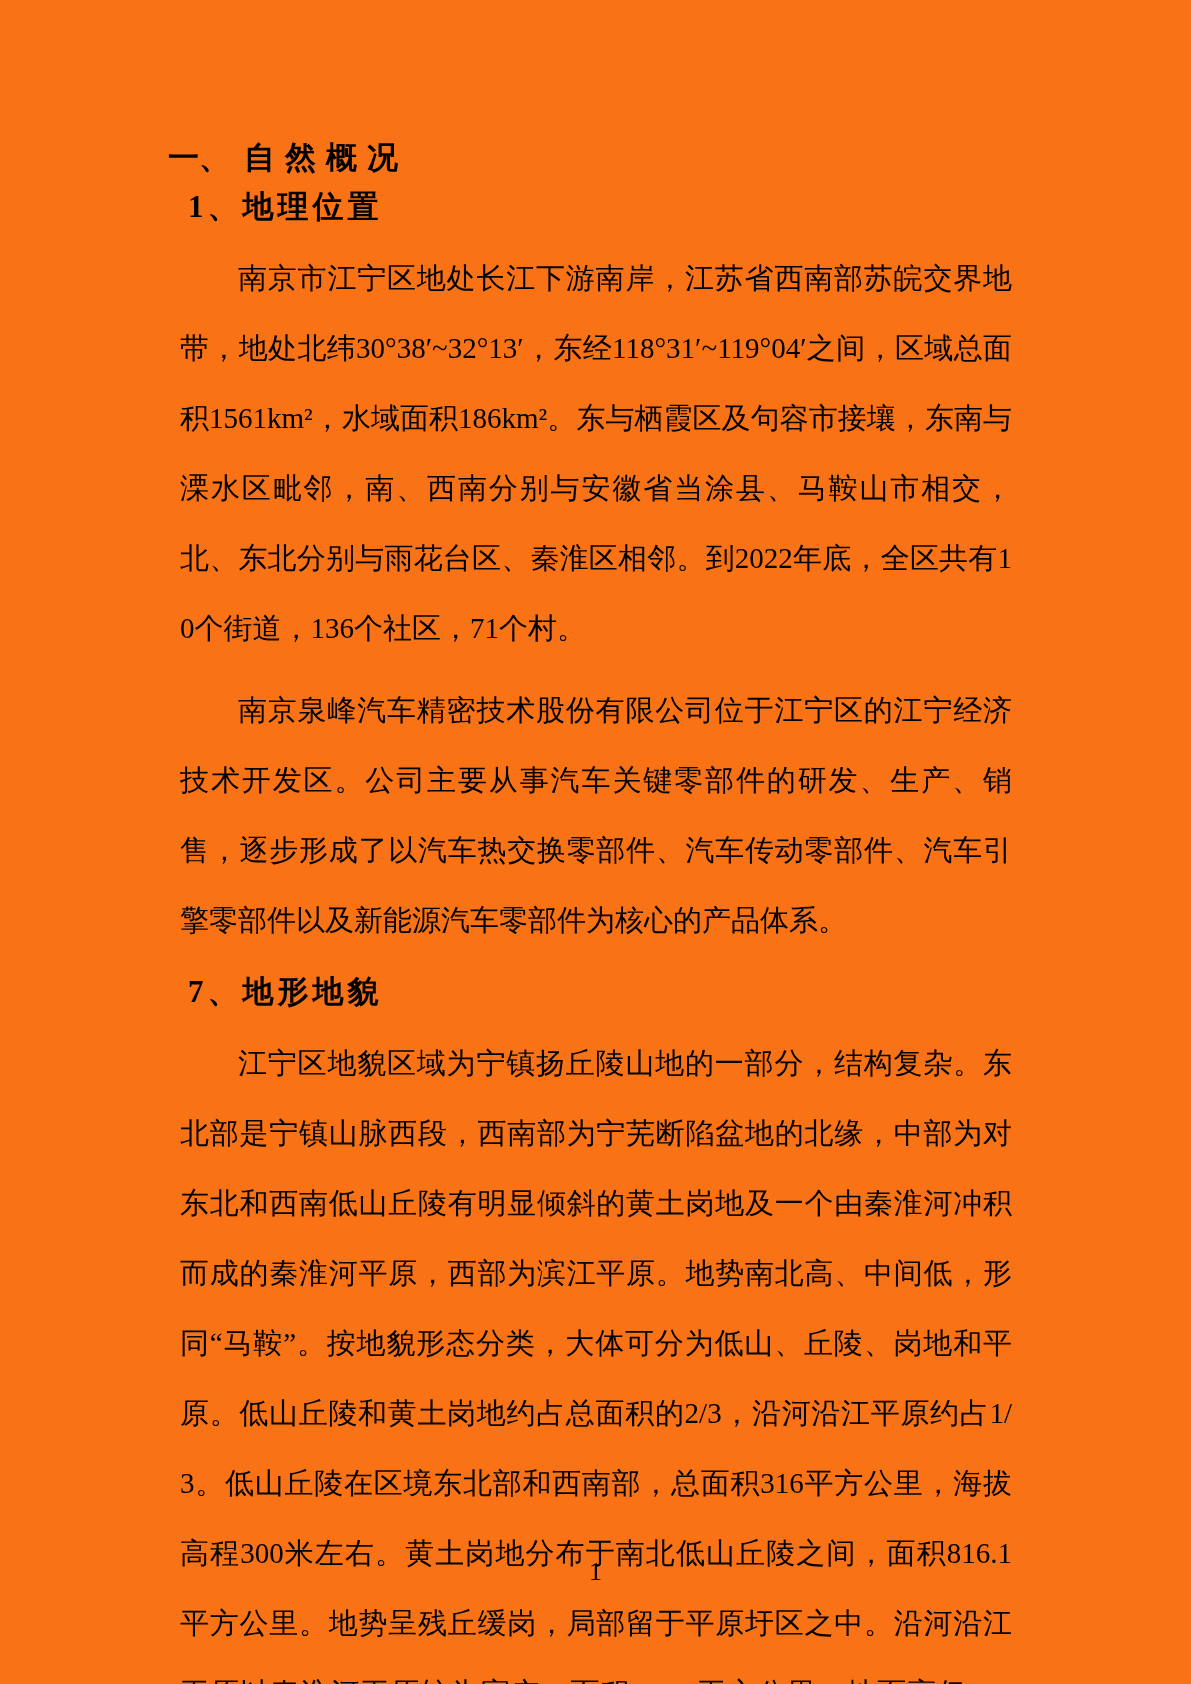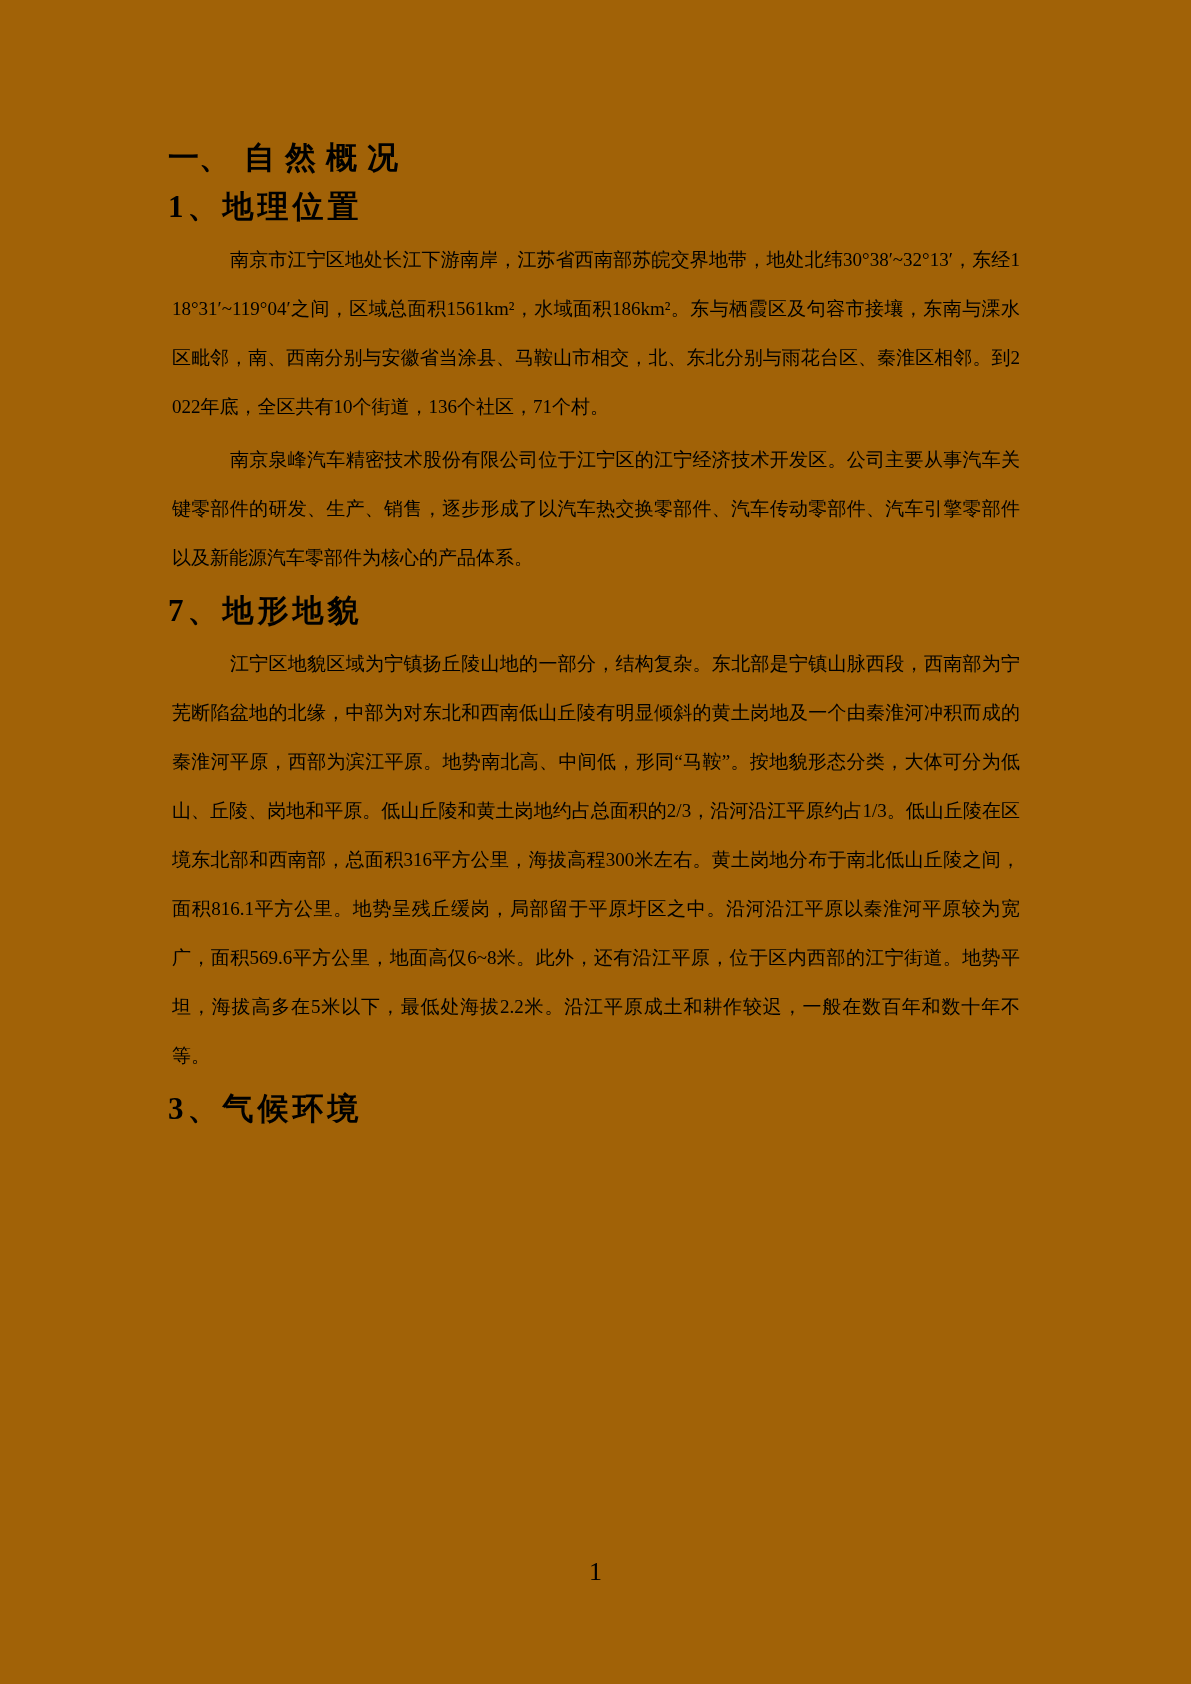--- a/index.html
+++ b/index.html
@@ -4,21 +4,21 @@
 <style>
   html, body {
     margin: 0;
     padding: 0;
     background: #ffffff;
   }
   .sheet {
     position: relative;
     width: 1191px;
     height: 1684px;
-    background: #a16207;
+    background: #f97316;
     color: #000000;
     font-family: "Liberation Serif", "DejaVu Serif", serif;
     overflow: hidden;
   }
   .content {
     position: absolute;
     left: 168px;
     top: 133px;
     width: 856px;
   }
@@ -28,25 +28,26 @@
     line-height: 49px;
     margin: 0;
     white-space: nowrap;
   }
   .h-major .h-title {
     margin-left: 14px;
     letter-spacing: 10px;
   }
   .h-sub {
     letter-spacing: 4px;
+    margin-left: 20px;
   }
   .para {
-    font-size: 19px;
-    line-height: 49px;
-    margin: 4px;
+    font-size: 29px;
+    line-height: 70px;
+    margin: 12px;
     text-align: justify;
     text-justify: inter-character;
     text-indent: 58px;
     word-break: break-all;
   }
   .para-continues {
     text-align-last: justify;
   }
   .footer {
     position: absolute;

